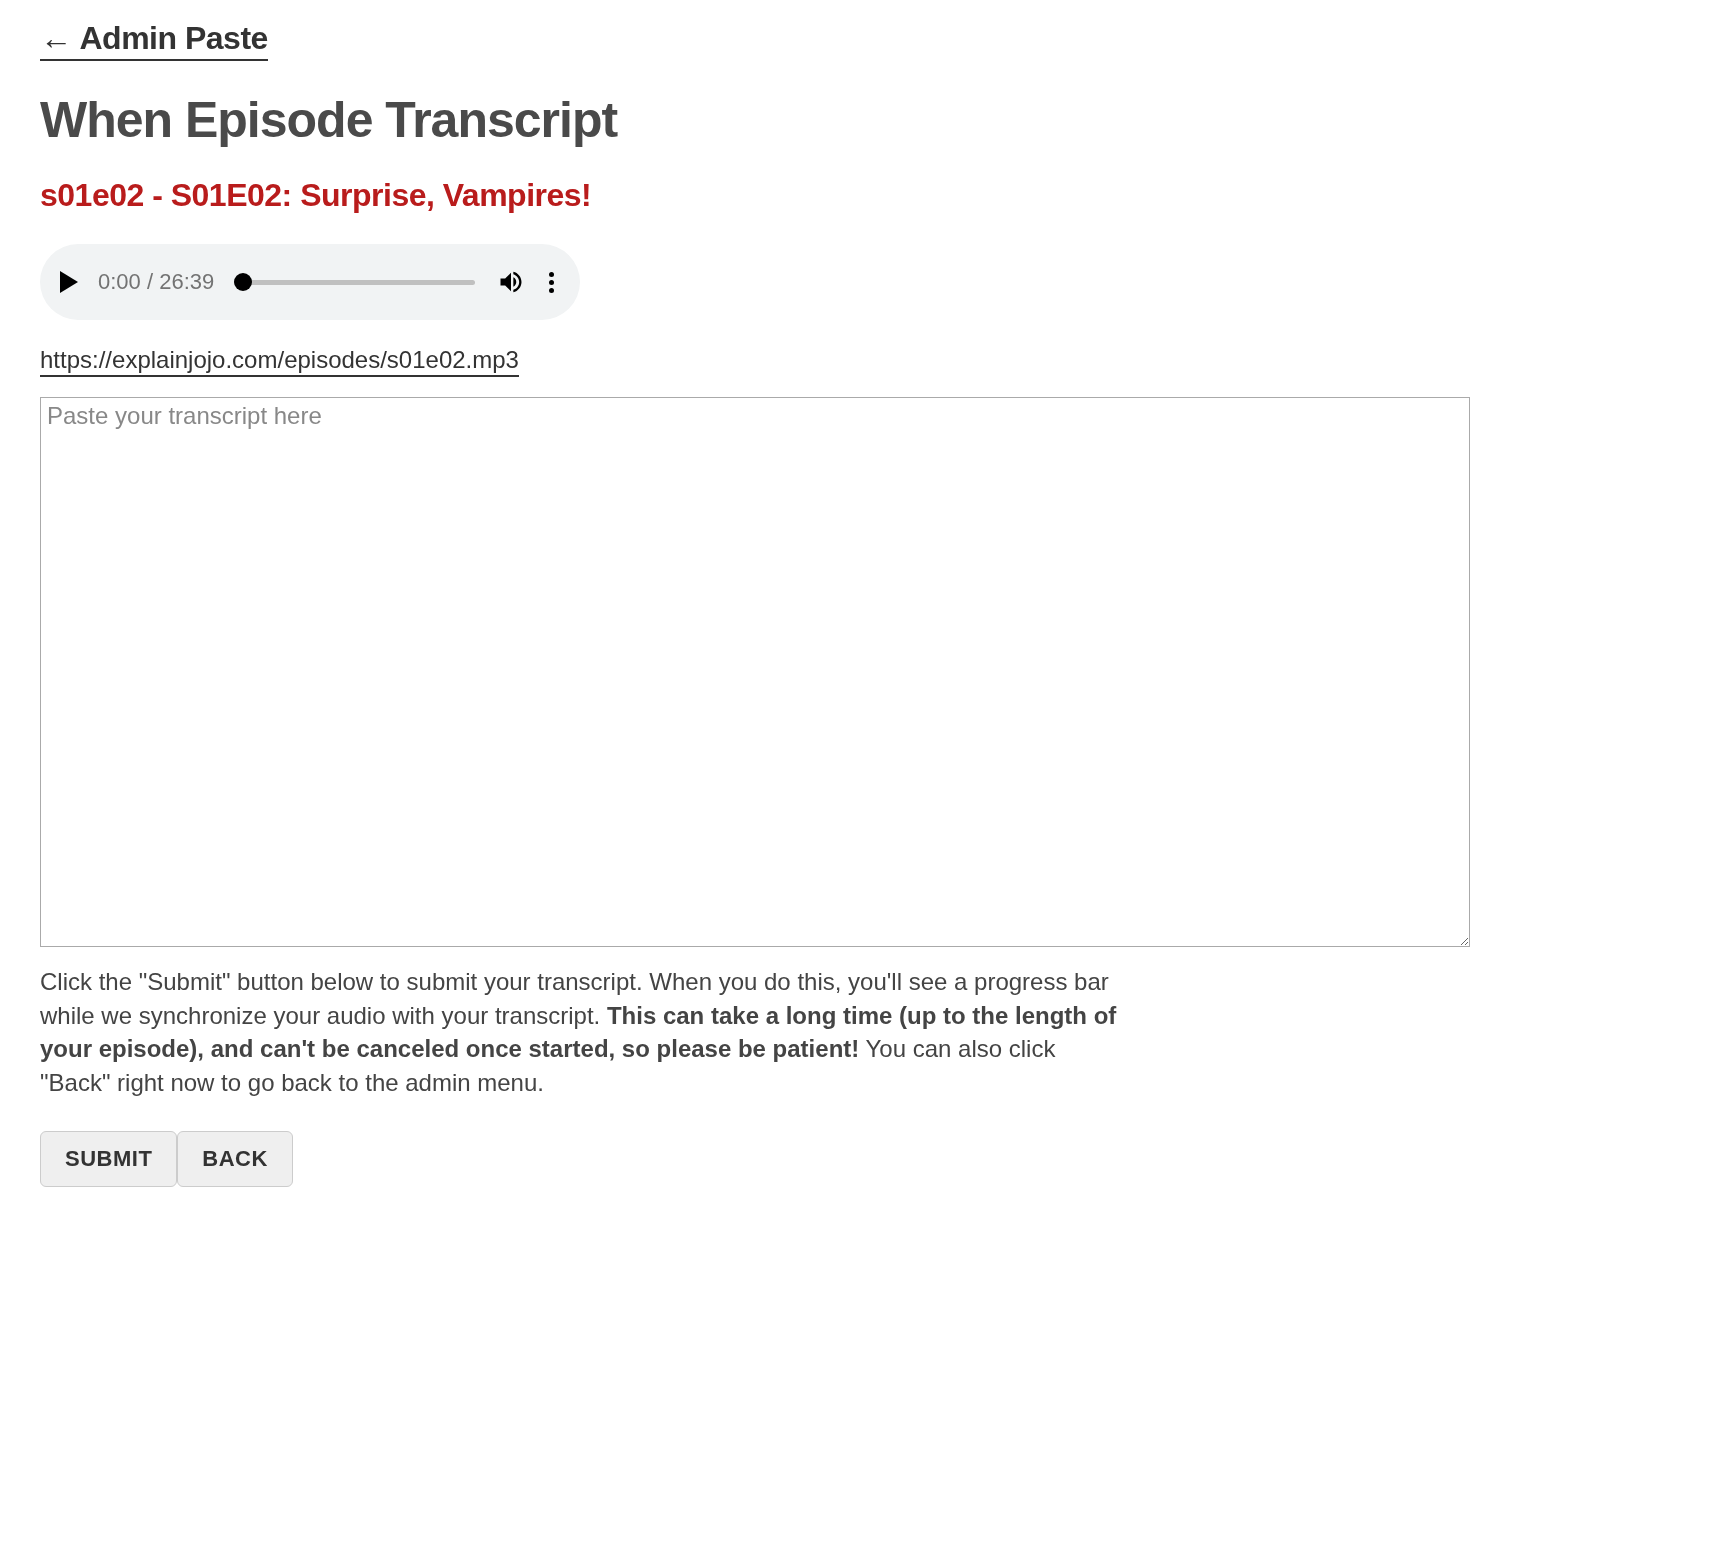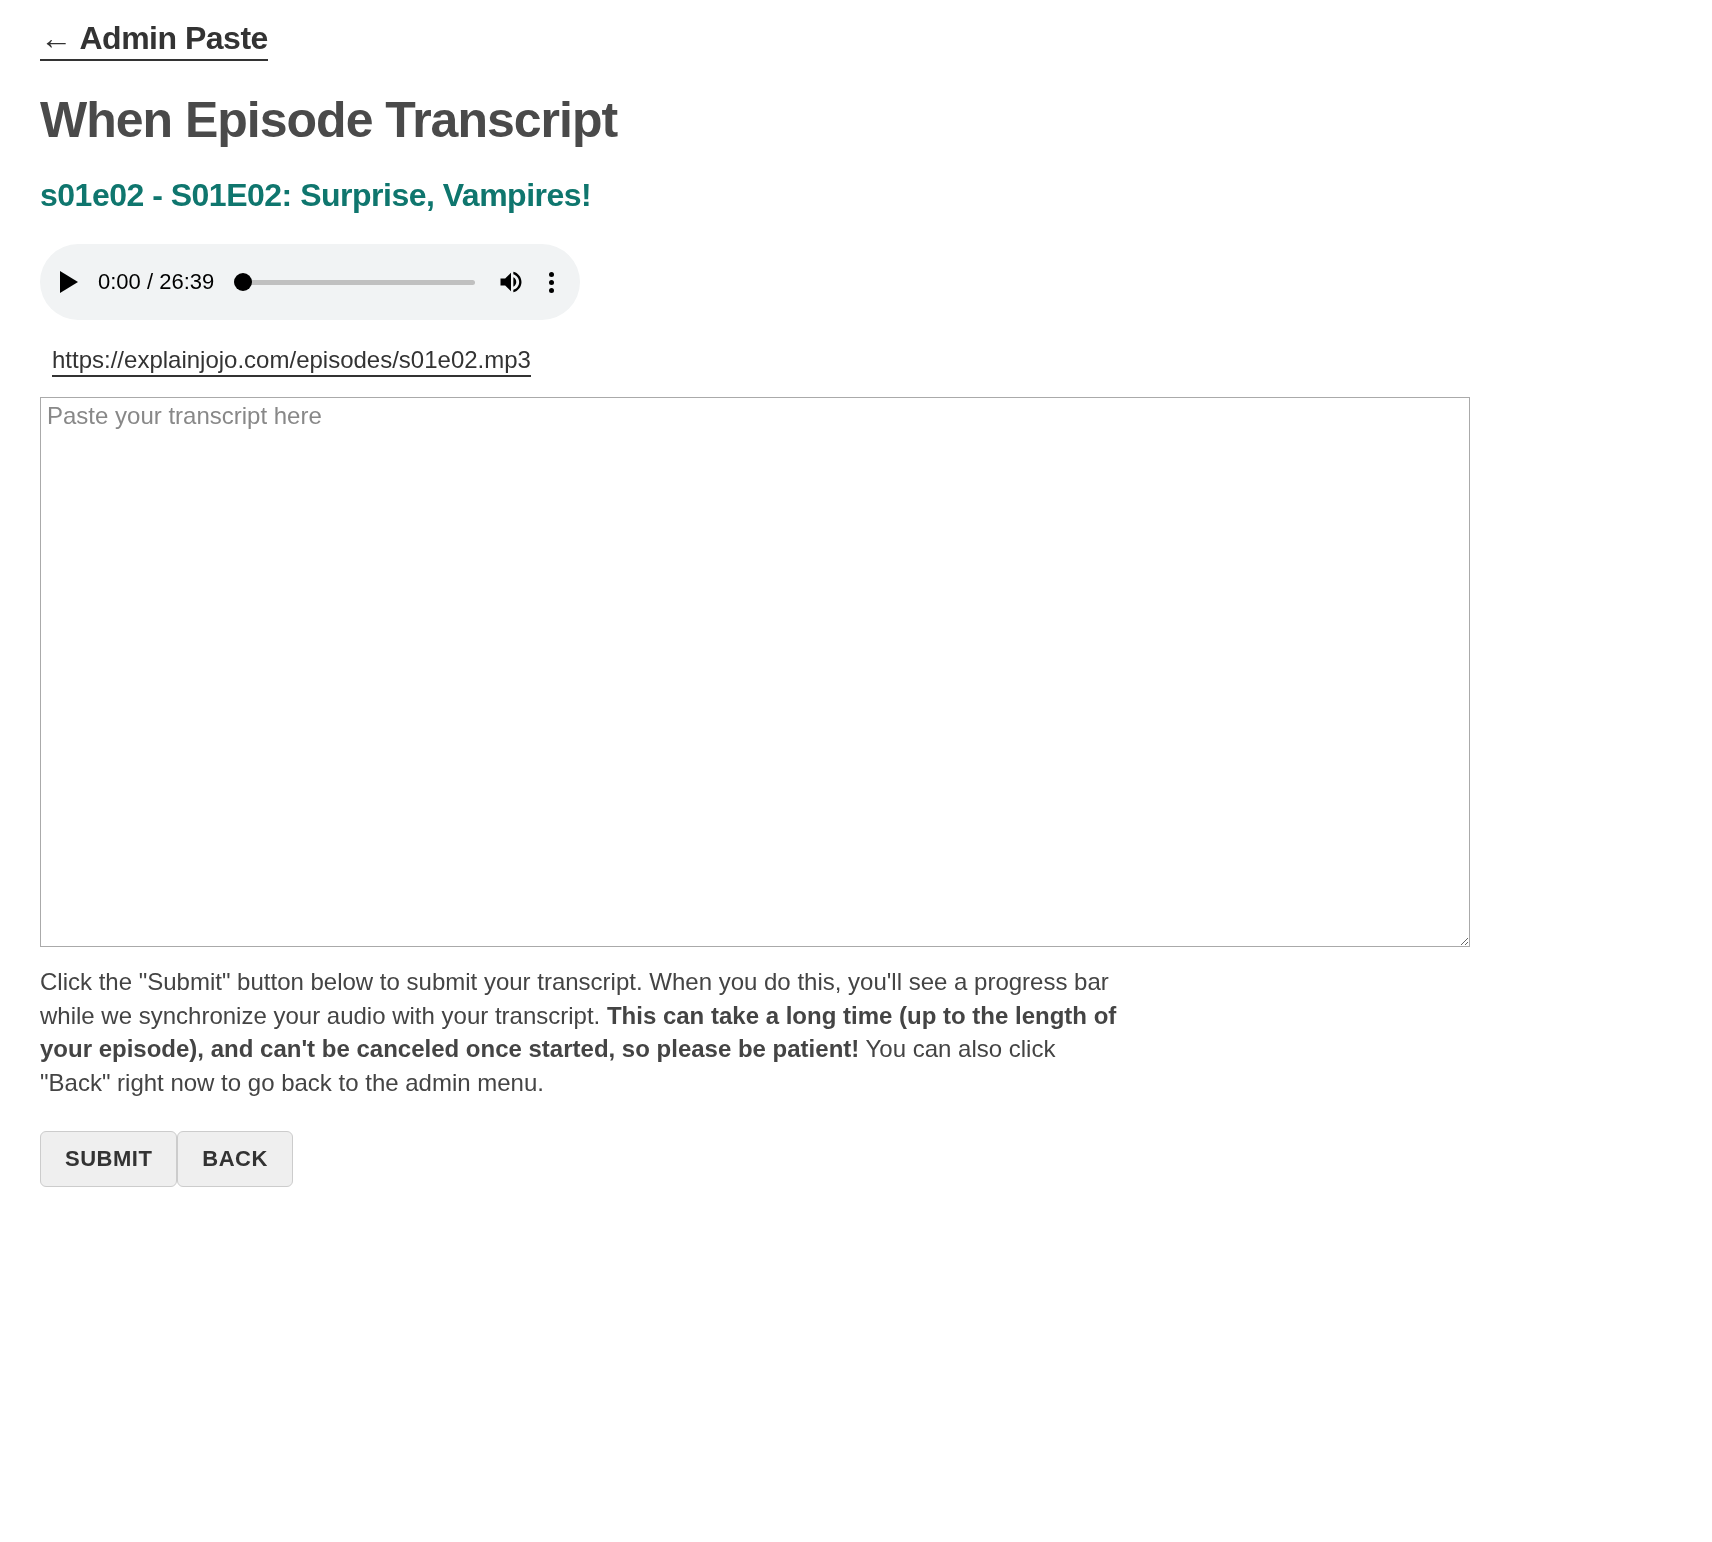--- a/index.html
+++ b/index.html
@@ -32,21 +32,21 @@
     h1.page-title {
       font-size: 50px;
       font-weight: bold;
       color: #4a4a4a;
       margin-bottom: 28px;
       letter-spacing: -1px;
     }
     h2.episode-title {
       font-size: 32px;
       font-weight: bold;
-      color: #0f766e;
+      color: #b91c1c;
       margin-bottom: 30px;
       letter-spacing: -0.5px;
     }
     .audio-player {
       width: 540px;
       height: 76px;
       background: #f1f3f4;
       border-radius: 40px;
       display: flex;
       align-items: center;
@@ -57,21 +57,21 @@
       width: 0;
       height: 0;
       border-left: 18px solid #000;
       border-top: 11px solid transparent;
       border-bottom: 11px solid transparent;
       margin-right: 20px;
       cursor: pointer;
     }
     .audio-player .time {
       font-size: 22px;
-      color: #000000;
+      color: #737373;
       margin-right: 20px;
       white-space: nowrap;
     }
     .audio-player .track {
       flex: 1;
       display: flex;
       align-items: center;
       position: relative;
       height: 20px;
       margin-right: 22px;
@@ -110,21 +110,20 @@
       border-radius: 50%;
     }
     .audio-link {
       display: inline-block;
       font-size: 24px;
       color: #333;
       text-decoration: none;
       border-bottom: 2px solid #333;
       padding-bottom: 1px;
       margin-bottom: 20px;
-      margin-left: 12px;
     }
     textarea.transcript {
       width: 1430px;
       max-width: 100%;
       height: 550px;
       border: 1px solid #aaa;
       font-size: 24px;
       font-family: inherit;
       padding: 4px 6px;
       resize: both;

